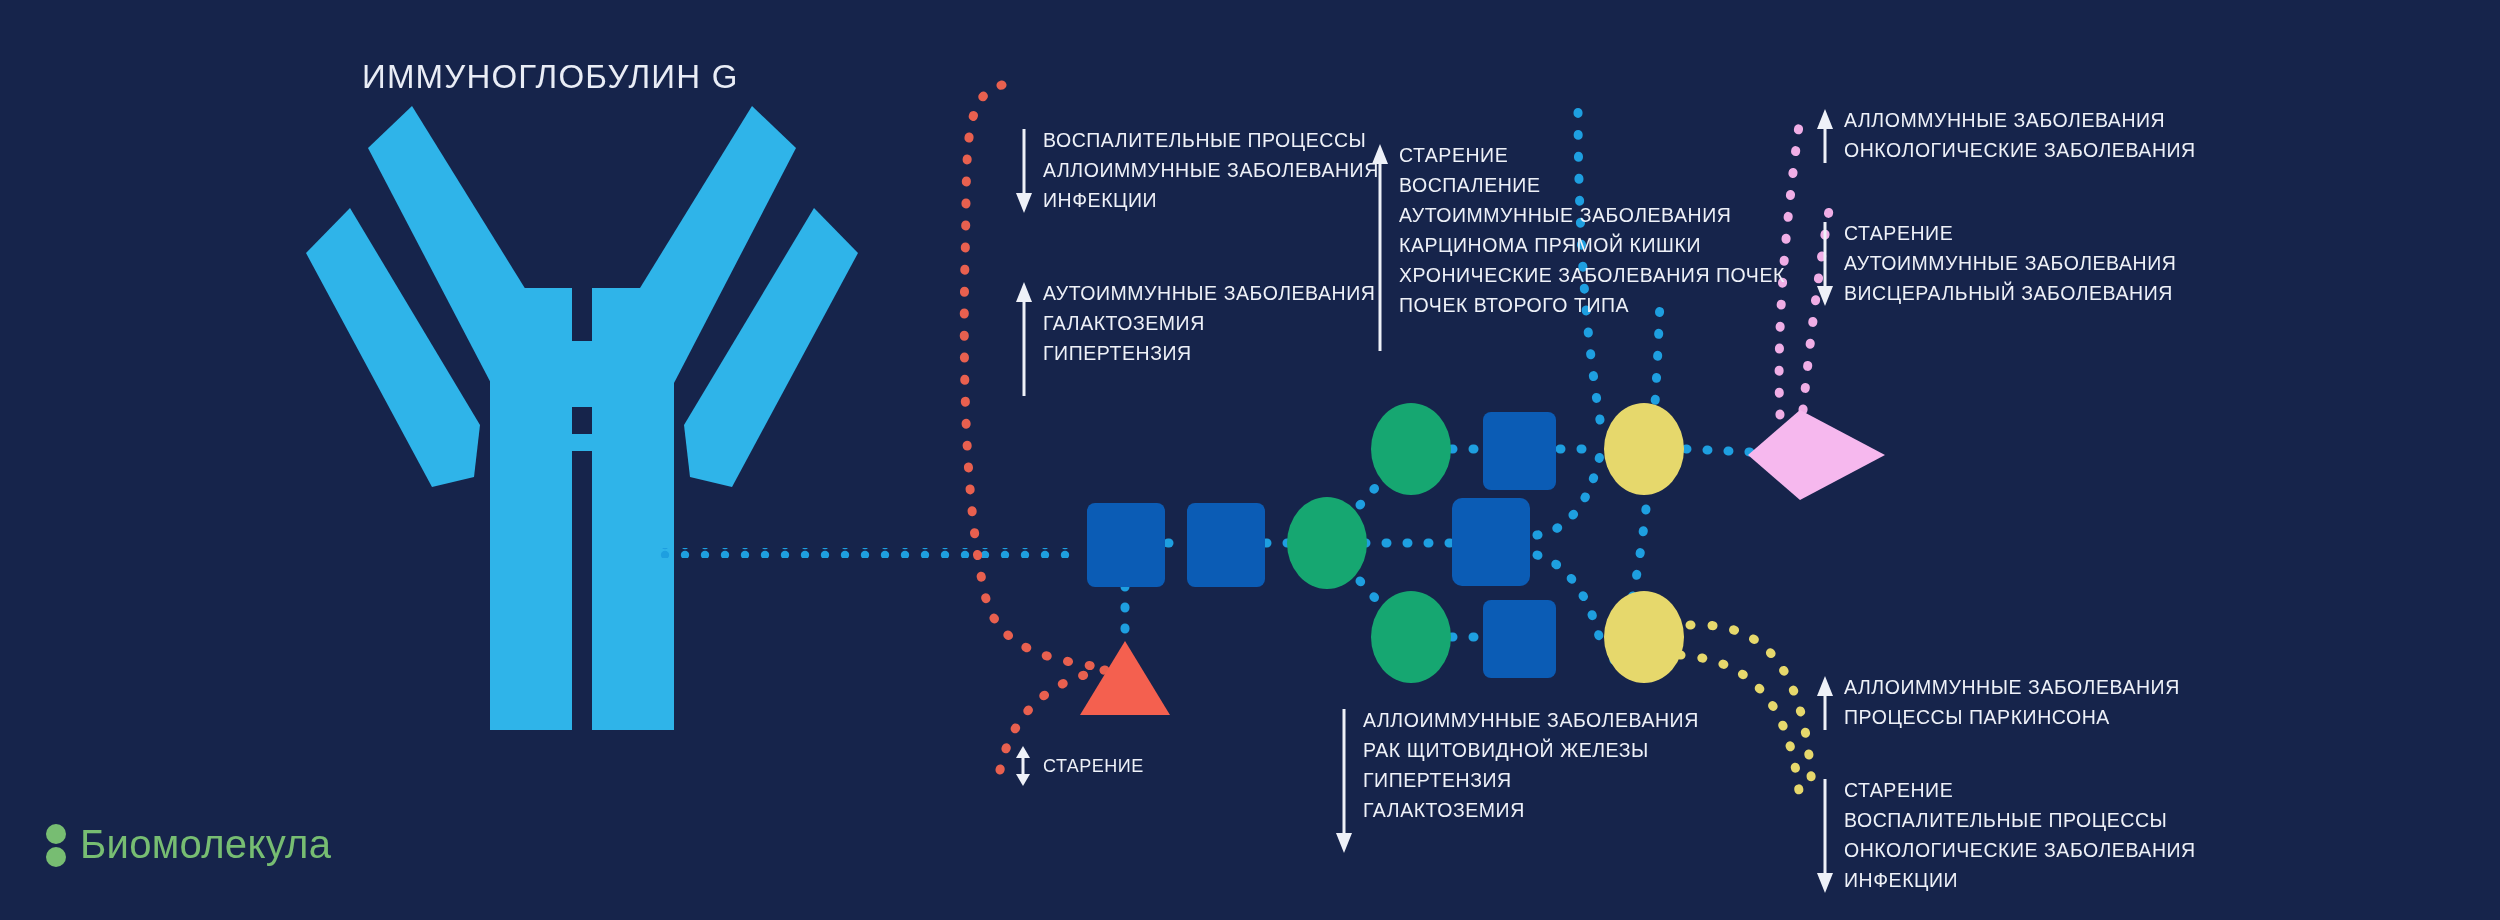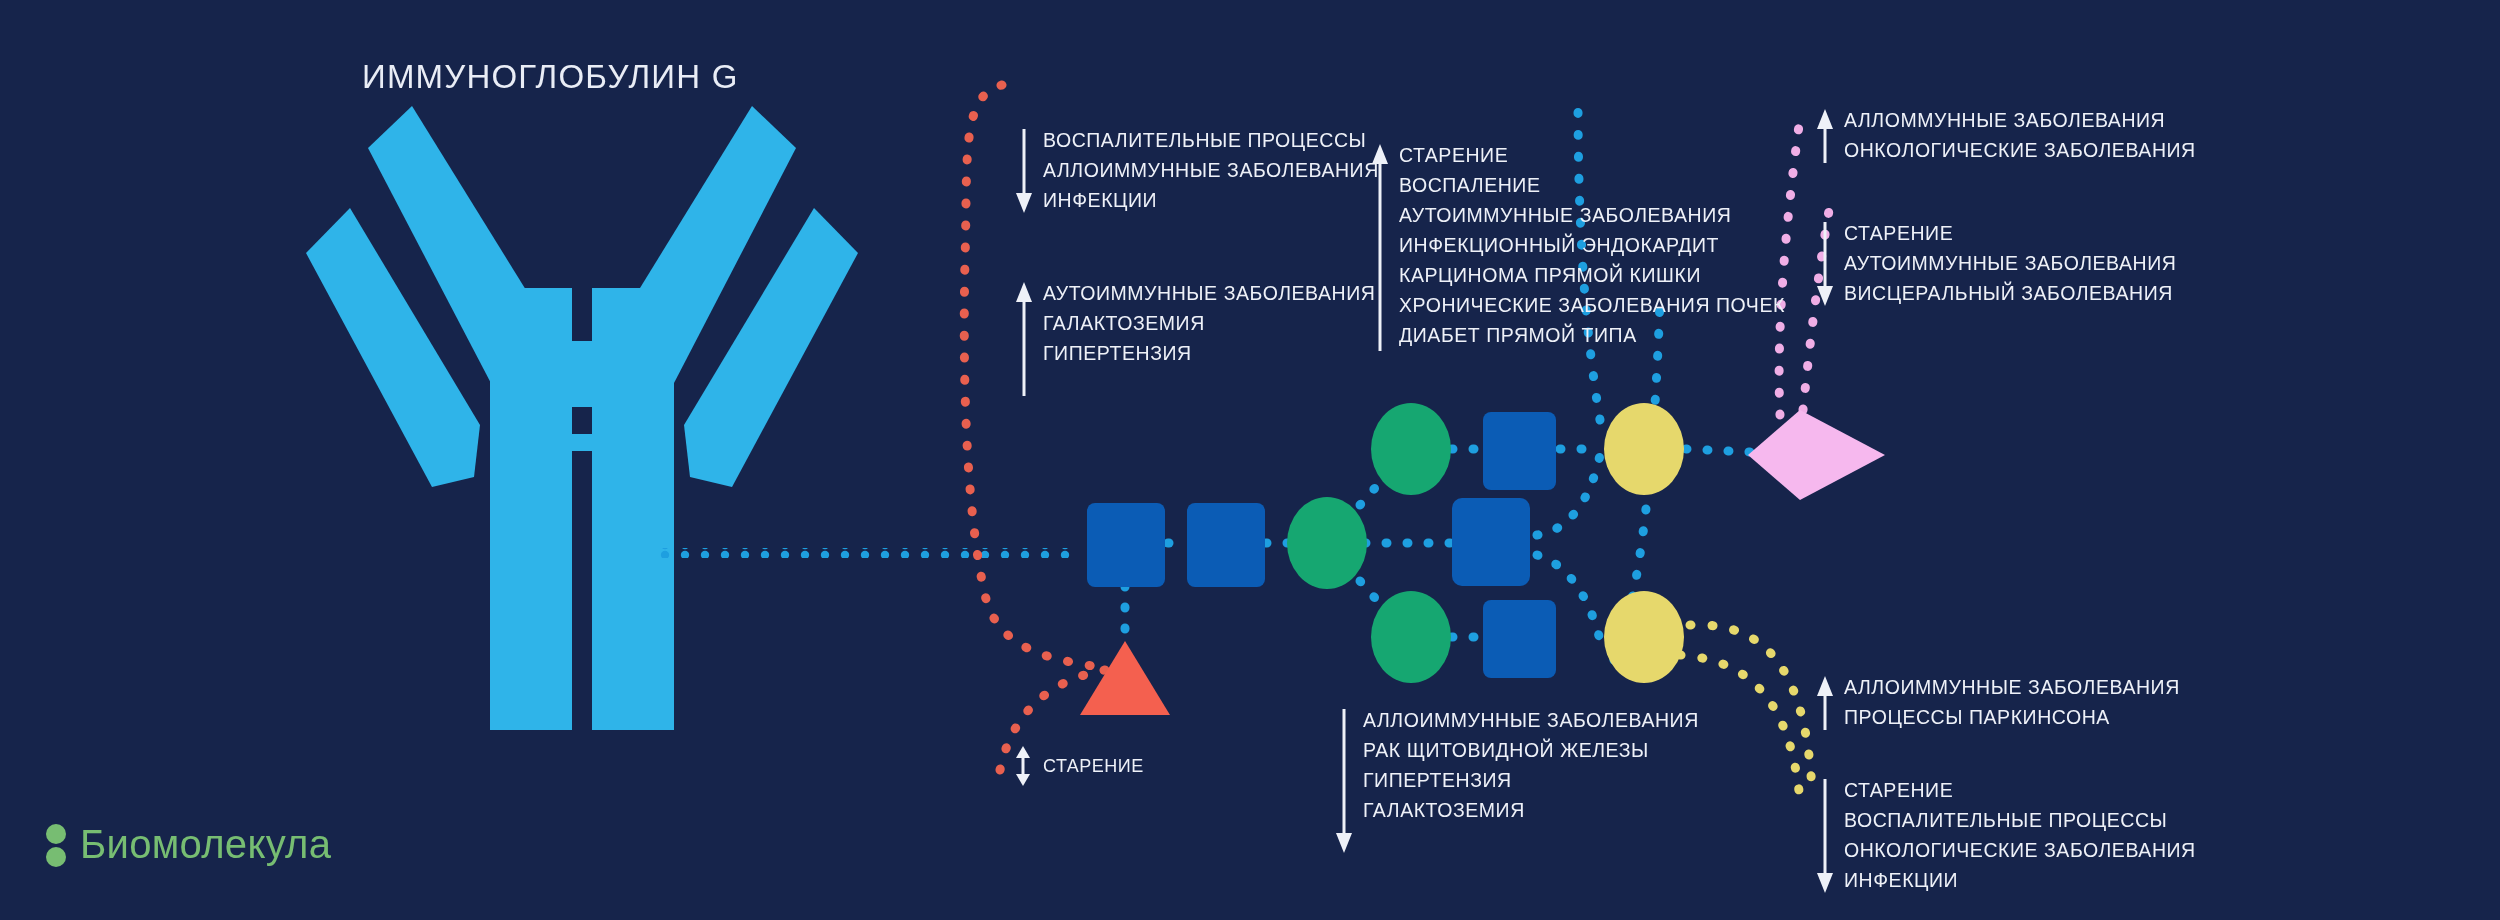--- a/index.html
+++ b/index.html
@@ -211,24 +211,23 @@
     <div class="annot-arrow">
       <svg width="26" height="215" viewBox="0 0 26 215">
         <line x1="13" y1="211" x2="13" y2="20" stroke="#eef1f8" stroke-width="3"></line>
         <polygon points="13,4 5,24 21,24" fill="#eef1f8"></polygon>
       </svg>
     </div>
     <div class="annot-lines">
       <div class="annot-line">СТАРЕНИЕ</div>
       <div class="annot-line">ВОСПАЛЕНИЕ</div>
       <div class="annot-line">АУТОИММУННЫЕ ЗАБОЛЕВАНИЯ</div>
-      <div class="annot-line">ИНФЕКЦИОННЫЙ ЭНДОКАРДИТ</div>
       <div class="annot-line">КАРЦИНОМА ПРЯМОЙ КИШКИ</div>
       <div class="annot-line">ХРОНИЧЕСКИЕ ЗАБОЛЕВАНИЯ ПОЧЕК</div>
-      <div class="annot-line">ДИАБЕТ ПРЯМОЙ ТИПА</div>
+      <div class="annot-line">ПОЧЕК ВТОРОГО ТИПА</div>
     </div>
   </div>
 
   <div class="annot" style="left:1812px; top:105px;">
     <div class="annot-arrow">
       <svg width="26" height="62" viewBox="0 0 26 62">
         <line x1="13" y1="58" x2="13" y2="20" stroke="#eef1f8" stroke-width="3"></line>
         <polygon points="13,4 5,24 21,24" fill="#eef1f8"></polygon>
       </svg>
     </div>

